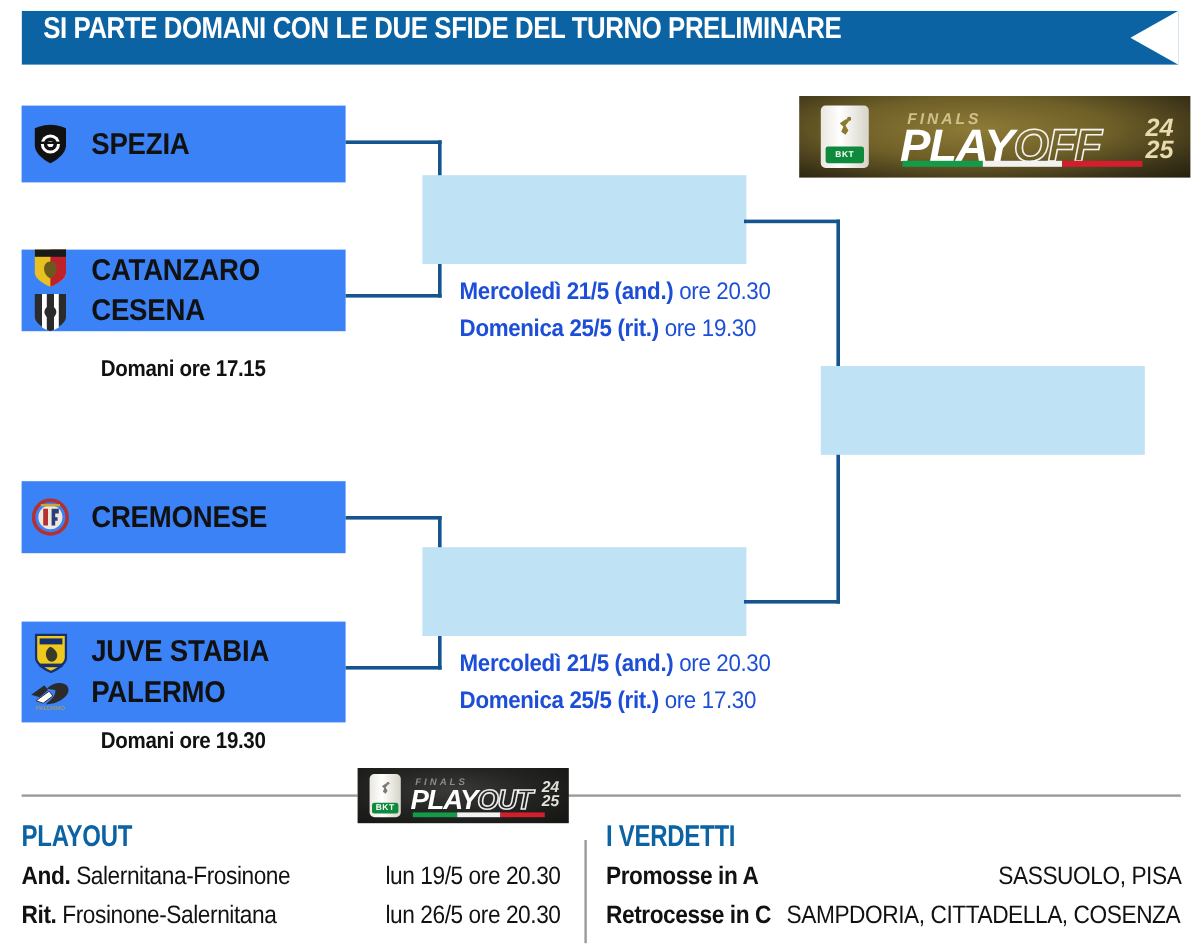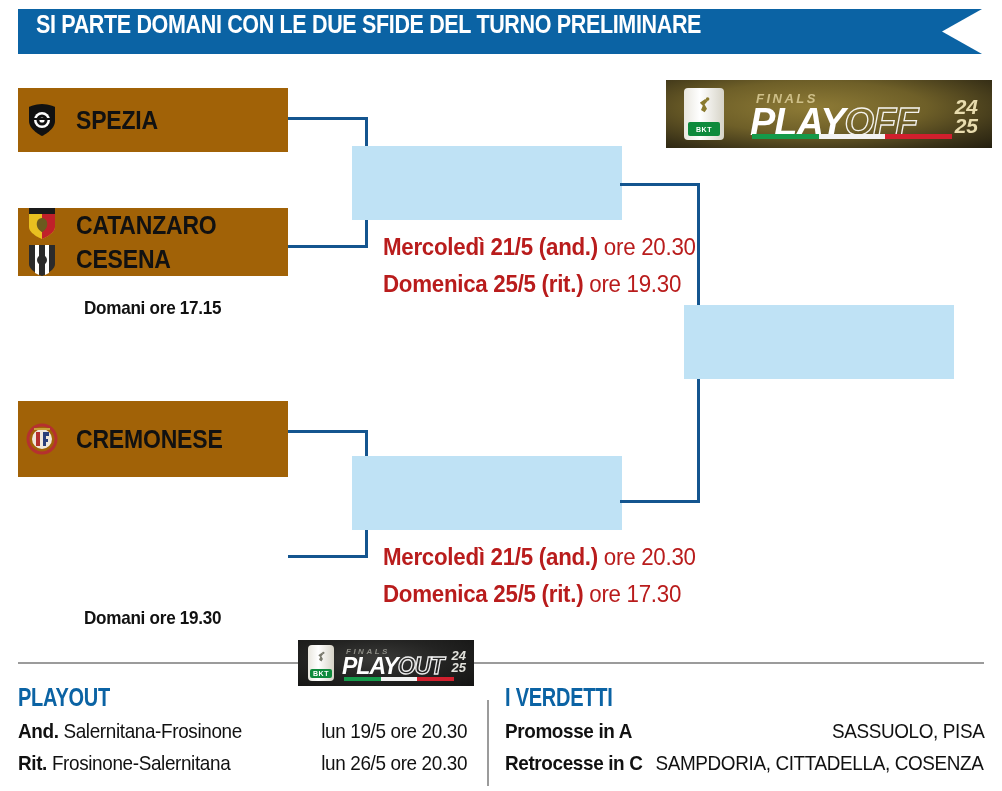--- a/index.html
+++ b/index.html
@@ -34,21 +34,21 @@
     letter-spacing: -0.4px;
     transform: scaleX(0.86);
     transform-origin: left center;
     white-space: nowrap;
     font-family: "Liberation Sans Narrow", "Liberation Sans", sans-serif;
   }
 
   
   .team-box {
     position: absolute;
-    background: #a16207;
+    background: #3b82f6;
     display: flex;
     align-items: center;
   }
   .team-names { margin-left: 10px; }
   .team-name {
     font-size: 25px;
     font-weight: bold;
     color: #111111;
     letter-spacing: -0.2px;
     line-height: 1.36;
@@ -77,22 +77,22 @@
   
   .conn { position: absolute; background: #14558f; }
 
   
   .join-box { position: absolute; background: #bfe2f5; }
 
   
   .fixture {
     position: absolute;
     white-space: nowrap;
-    font-size: 24px;
-    color: #b91c1c;
+    font-size: 20px;
+    color: #1d4ed8;
     letter-spacing: -0.3px;
     line-height: 1.55;
   }
   .fixture .day { font-weight: bold; }
   .fixture .hr { font-weight: normal; }
   .fx-row { display: block; transform: scaleX(0.93); transform-origin: left center; }
 
   
   .hr-line {
     position: absolute;
@@ -259,35 +259,55 @@
         <circle cx="14" cy="16" r="5" fill="#2b2b2b"></circle>
       </svg>
     </div>
     <div class="team-names">
       <div class="team-name">CATANZARO</div>
       <div class="team-name">CESENA</div>
     </div>
   </div>
   <div class="subtime" style="left:84px; top:297px;">Domani ore 17.15</div>
 
-  <div class="team-box" style="left:18px; top:401px; width:270px; height:76px;">
+  <div class="team-box" style="left:18px; top:401px; width:270px; height:60px;">
     <div class="crest-col">
       <svg class="crest" width="32" height="32" viewBox="0 0 32 32">
         <circle cx="16" cy="16" r="14" fill="none" stroke="#b5312f" stroke-width="3"></circle>
         <circle cx="16" cy="16" r="10" fill="#f0e8dc"></circle>
         <path d="M10 9 L14 9 L14 23 L10 23 Z" fill="#b5312f"></path>
         <path d="M17 9 L23 9 L23 13 L20 13 L20 16 L22 16 L22 19 L20 19 L20 23 L17 23 Z" fill="#2a3f7a"></path>
         <path d="M8 6 L24 6" stroke="#c8a23a" stroke-width="2"></path>
       </svg>
     </div>
     <div class="team-names">
       <div class="team-name">CREMONESE</div>
     </div>
   </div>
 
+  <div class="team-box" style="left:18px; top:518px; width:270px; height:84px;">
+    <div class="crest-col">
+      <svg class="crest" width="27" height="33" viewBox="0 0 27 33">
+        <path d="M1 1 L26 1 L26 20 C26 27 13.5 32 13.5 32 C13.5 32 1 27 1 20 Z" fill="#efc91d" stroke="#16306b" stroke-width="2"></path>
+        <rect x="4" y="4" width="19" height="5" fill="#16306b"></rect>
+        <path d="M13 11 C9 13 8 18 11 22 C13 24 16 24 18 21 C20 18 18 13 13 11 Z" fill="#3a3a2a"></path>
+        <rect x="4" y="25" width="19" height="3" fill="#16306b"></rect>
+      </svg>
+      <svg class="crest" width="34" height="28" viewBox="0 0 34 28">
+        <path d="M1 14 L12 6 L15 10 L8 16 Z" fill="#2b2b2b"></path>
+        <path d="M5 19 L16 11 L19 15 L11 21 Z" fill="#ffffff" stroke="#2b2b2b" stroke-width="0.8"></path>
+        <path d="M14 9 C20 2 31 3 32 9 C33 14 27 19 20 21 L13 22 C18 18 22 14 21 10 Z" fill="#2b2b2b"></path>
+        <text x="5" y="27" font-size="5" fill="#c8a23a" font-family="sans-serif">PALERMO</text>
+      </svg>
+    </div>
+    <div class="team-names">
+      <div class="team-name">JUVE STABIA</div>
+      <div class="team-name">PALERMO</div>
+    </div>
+  </div>
   <div class="subtime" style="left:84px; top:607px;">Domani ore 19.30</div>
 
   <div class="conn" style="left:288px; top:117px; width:80px; height:3px;"></div>
   <div class="conn" style="left:365px; top:117px; width:3px; height:131px;"></div>
   <div class="conn" style="left:288px; top:245px; width:80px; height:3px;"></div>
 
   <div class="join-box" style="left:352px; top:146px; width:270px; height:74px;"></div>
 
   <div class="fixture" style="left:383px; top:228px;">
     <span class="fx-row">

